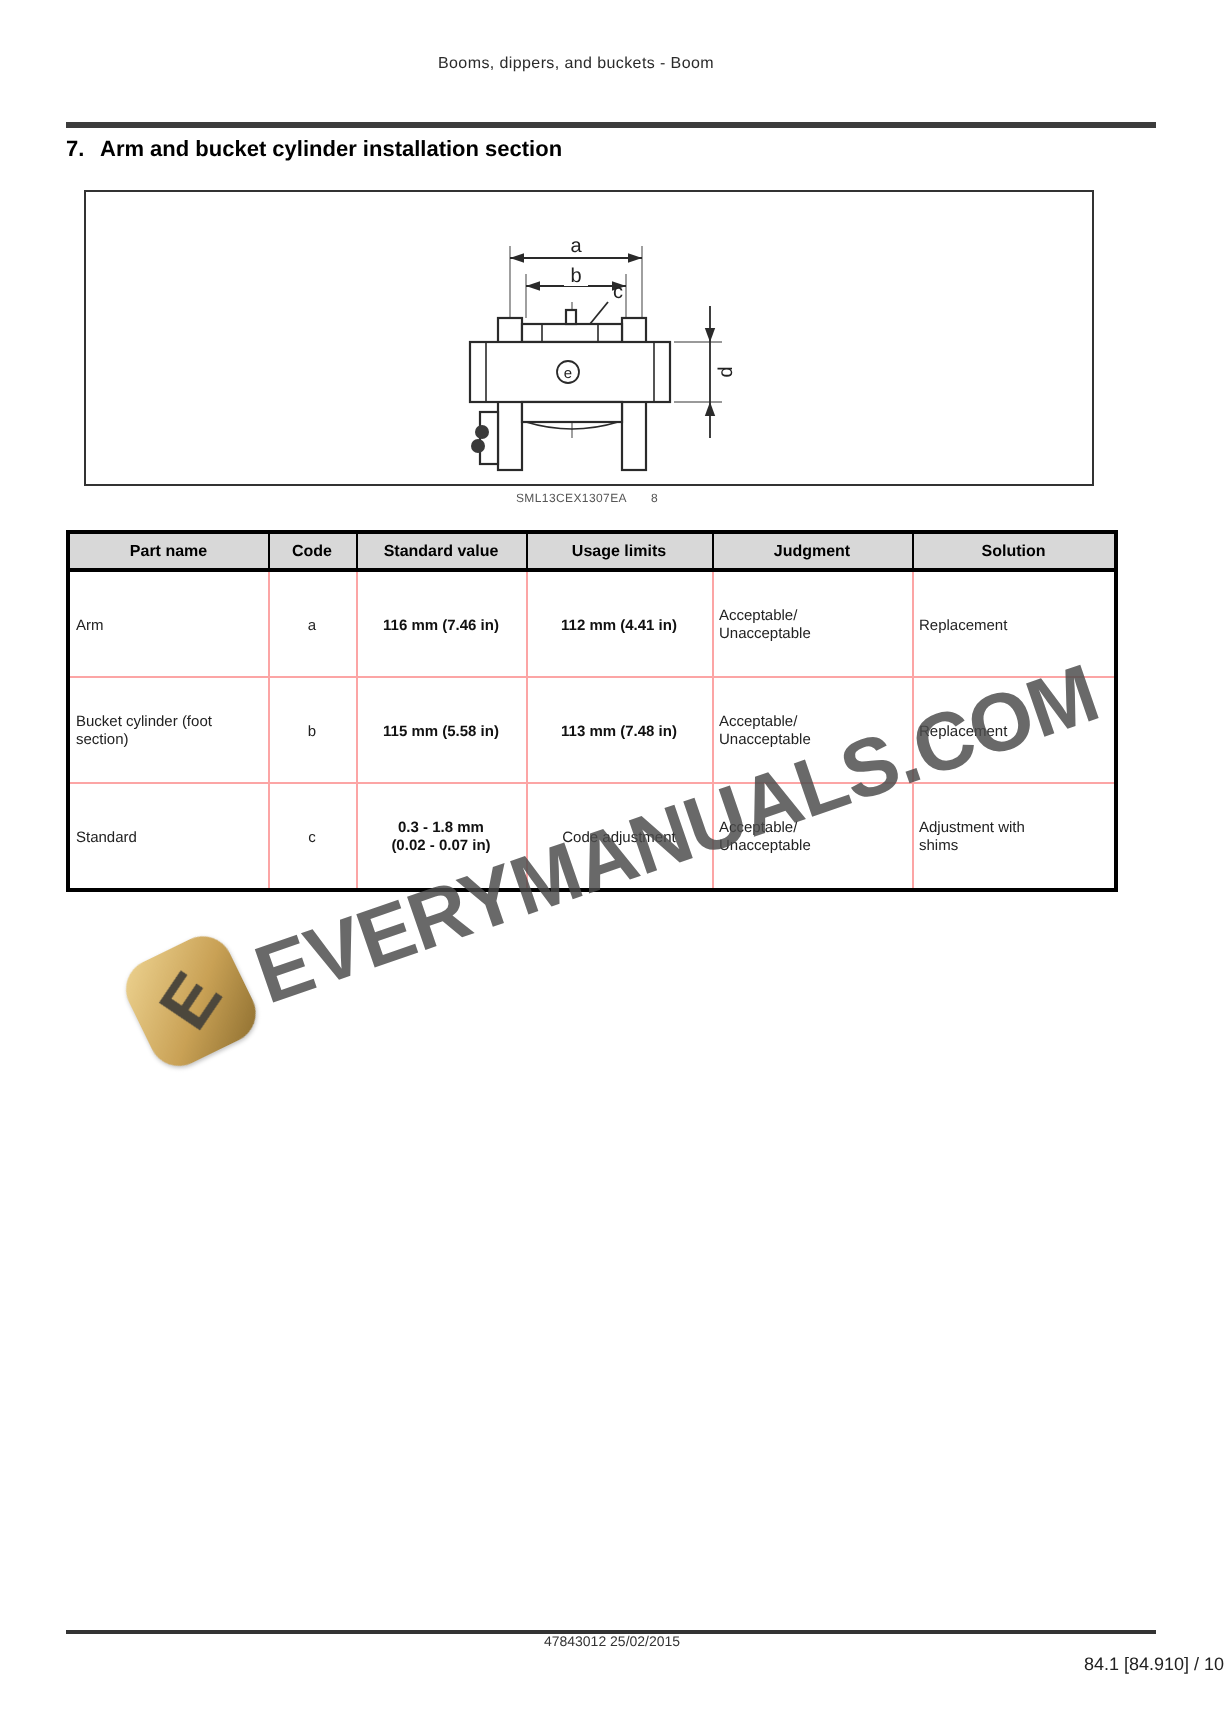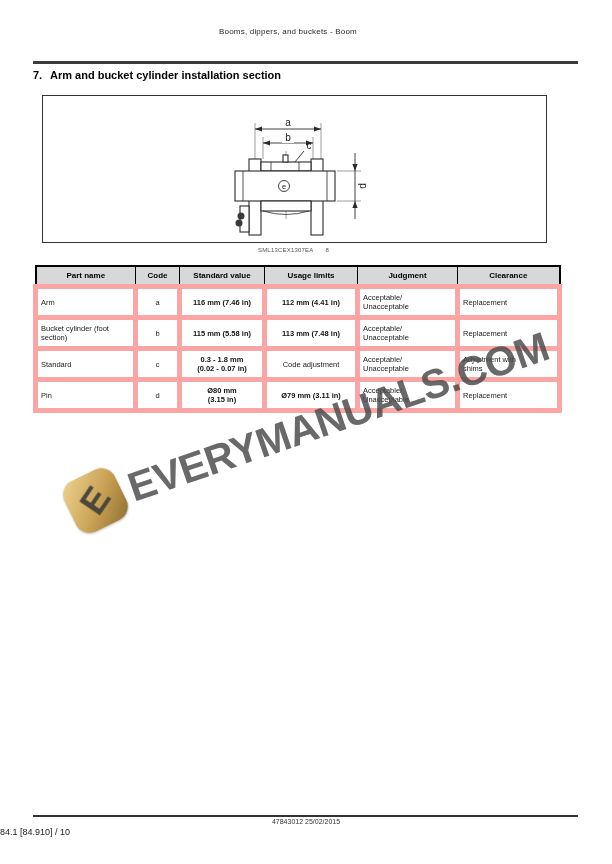--- a/index.html
+++ b/index.html
@@ -22,37 +22,37 @@
   }
   table.spec{
     position:absolute;left:33px;top:265px;width:524px;border-collapse:collapse;table-layout:fixed;
     border:2px solid #000;font-size:7.5px;color:#222;
   }
   table.spec th{
     background:#d8d8d8;border:1px solid #000;border-bottom:2px solid #000;
     font-size:8px;font-weight:bold;height:15px;padding:1px 2px;color:#000;
   }
   table.spec td{
-    border:5px solid #fca5a5;height:24px;padding:1px 3px;vertical-align:middle;
+    border:1px solid #fca5a5;height:24px;padding:14px 3px;vertical-align:middle;
     white-space:pre-line;line-height:1.2;margin-top:43px;
   }
   td.c{text-align:center;}
   td.b{font-weight:bold;color:#111;}
   td.rg{font-weight:normal;}
   .watermark{
     position:absolute;left:68px;top:480px;height:60px;display:flex;align-items:center;gap:7px;
     transform:rotate(-19deg);transform-origin:0 50%;z-index:10;pointer-events:none;
   }
   .watermark .wm-text{
     font-size:41px;font-weight:bold;color:rgba(74,74,74,0.83);white-space:nowrap;letter-spacing:-0.5px;
   }
   .watermark .wm-logo{transform:rotate(-7deg);filter:drop-shadow(0 1px 1px rgba(0,0,0,.25));}
   .footer-rule{position:absolute;top:815px;left:33px;width:545px;height:1.5px;background:#333;}
   .footer-line1{position:absolute;top:818px;left:0;width:612px;text-align:center;font-size:7px;color:#333;}
-  .footer-line2{position:absolute;top:827px;left:0;width:612px;text-align:left;font-size:9px;color:#222;}
+  .footer-line2{position:absolute;top:827px;left:0;width:612px;text-align:right;font-size:9px;color:#222;}
   .dimtxt{font-size:10px;fill:#222;}
 </style>
 </head>
 <body>
 
 <div class="page-header">Booms, dippers, and buckets - Boom</div>
 <div class="top-rule"></div>
 
 <div class="section-title">
   <span class="num">7.</span>
@@ -132,21 +132,21 @@
       <col style="width:100px">
       <col style="width:102px">
   </colgroup>
   <thead>
     <tr>
       <th>Part name</th>
       <th>Code</th>
       <th>Standard value</th>
       <th>Usage limits</th>
       <th>Judgment</th>
-      <th>Clearance</th>
+      <th>Solution</th>
     </tr>
   </thead>
   <tbody>
     <tr>
       <td>Arm</td>
       <td class="c">a</td>
       <td class="c b">116 mm (7.46 in)</td>
       <td class="c b">112 mm (4.41 in)</td>
       <td>Acceptable/
 Unacceptable</td>
@@ -166,30 +166,20 @@
       <td>Standard</td>
       <td class="c">c</td>
       <td class="c b">0.3 - 1.8 mm
 (0.02 - 0.07 in)</td>
       <td class="c rg">Code adjustment</td>
       <td>Acceptable/
 Unacceptable</td>
       <td>Adjustment with
 shims</td>
     </tr>
-    <tr>
-      <td>Pin</td>
-      <td class="c">d</td>
-      <td class="c b">Ø80 mm
-(3.15 in)</td>
-      <td class="c b">Ø79 mm (3.11 in)</td>
-      <td>Acceptable/
-Unacceptable</td>
-      <td>Replacement</td>
-    </tr>
   </tbody>
 </table>
 
 <div class="watermark">
   <svg class="wm-logo" width="58" height="58" viewBox="0 0 58 58">
     <defs>
       <linearGradient id="wg" x1="0" y1="0" x2="1" y2="1">
         <stop offset="0" stop-color="#eed492"></stop>
         <stop offset="0.55" stop-color="#c9a155"></stop>
         <stop offset="1" stop-color="#8d6e2f"></stop>

